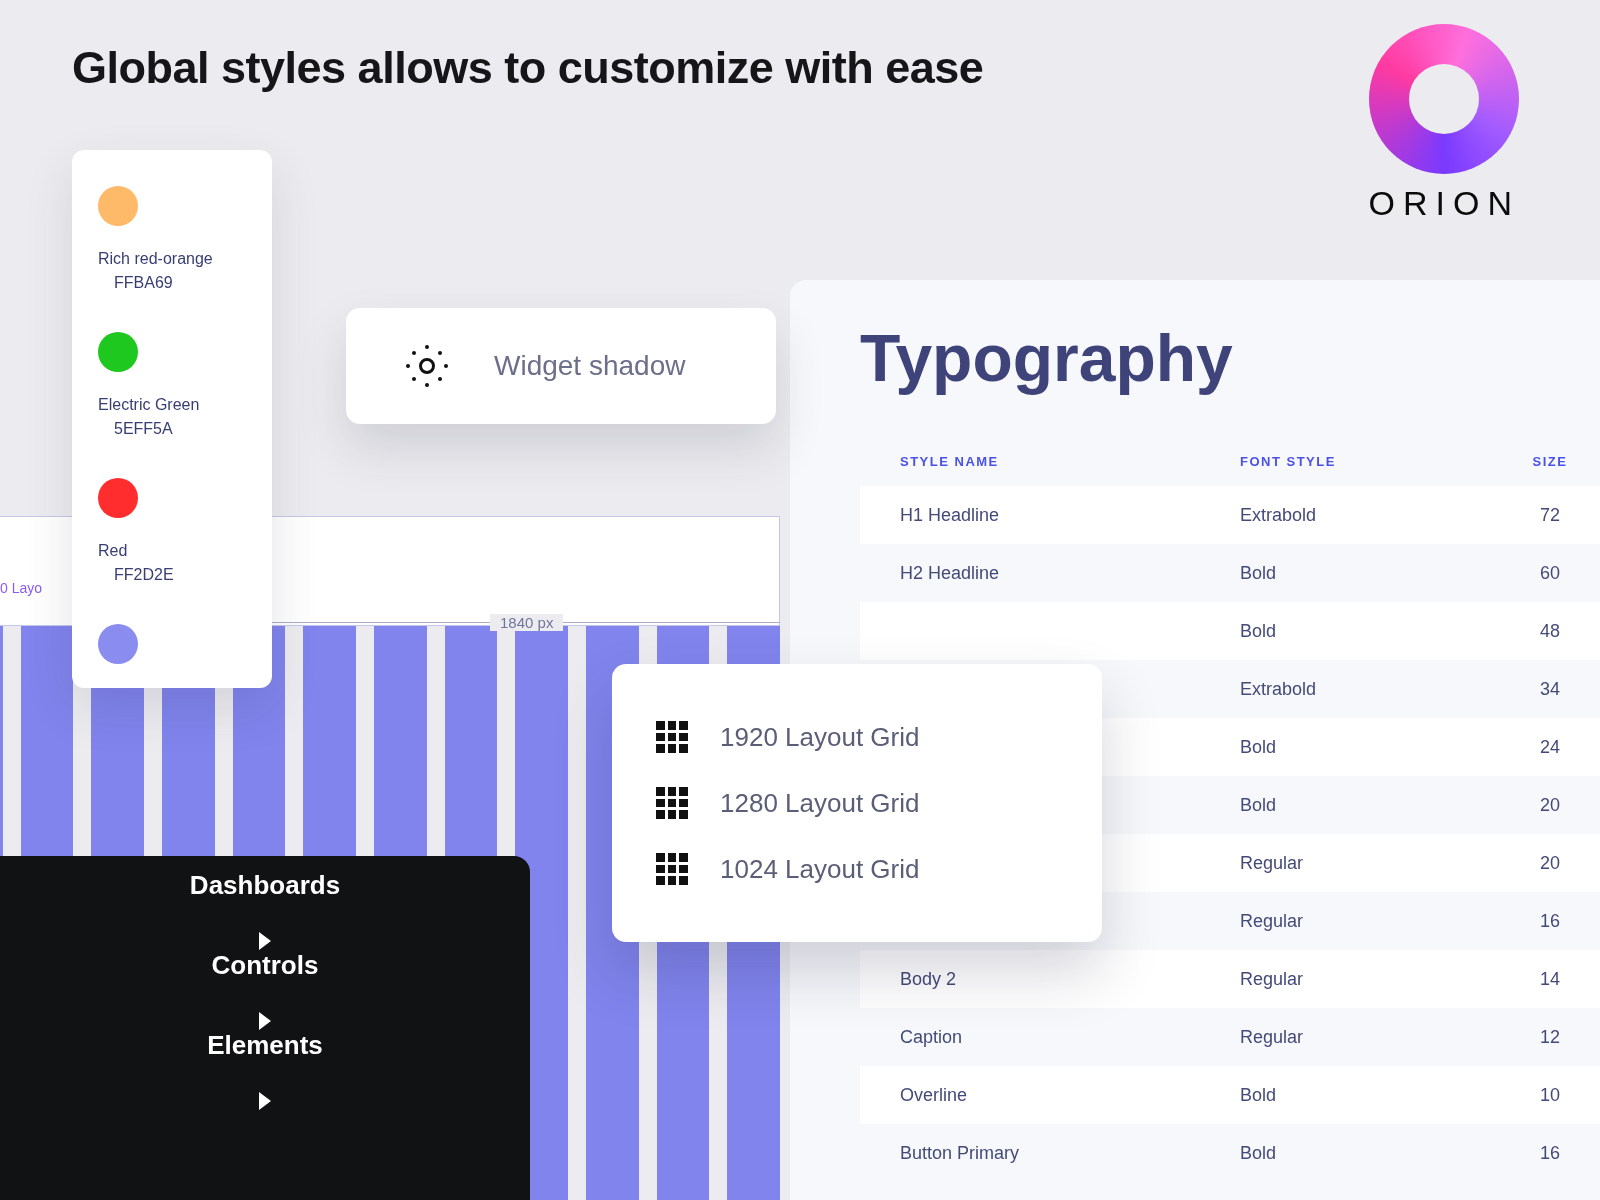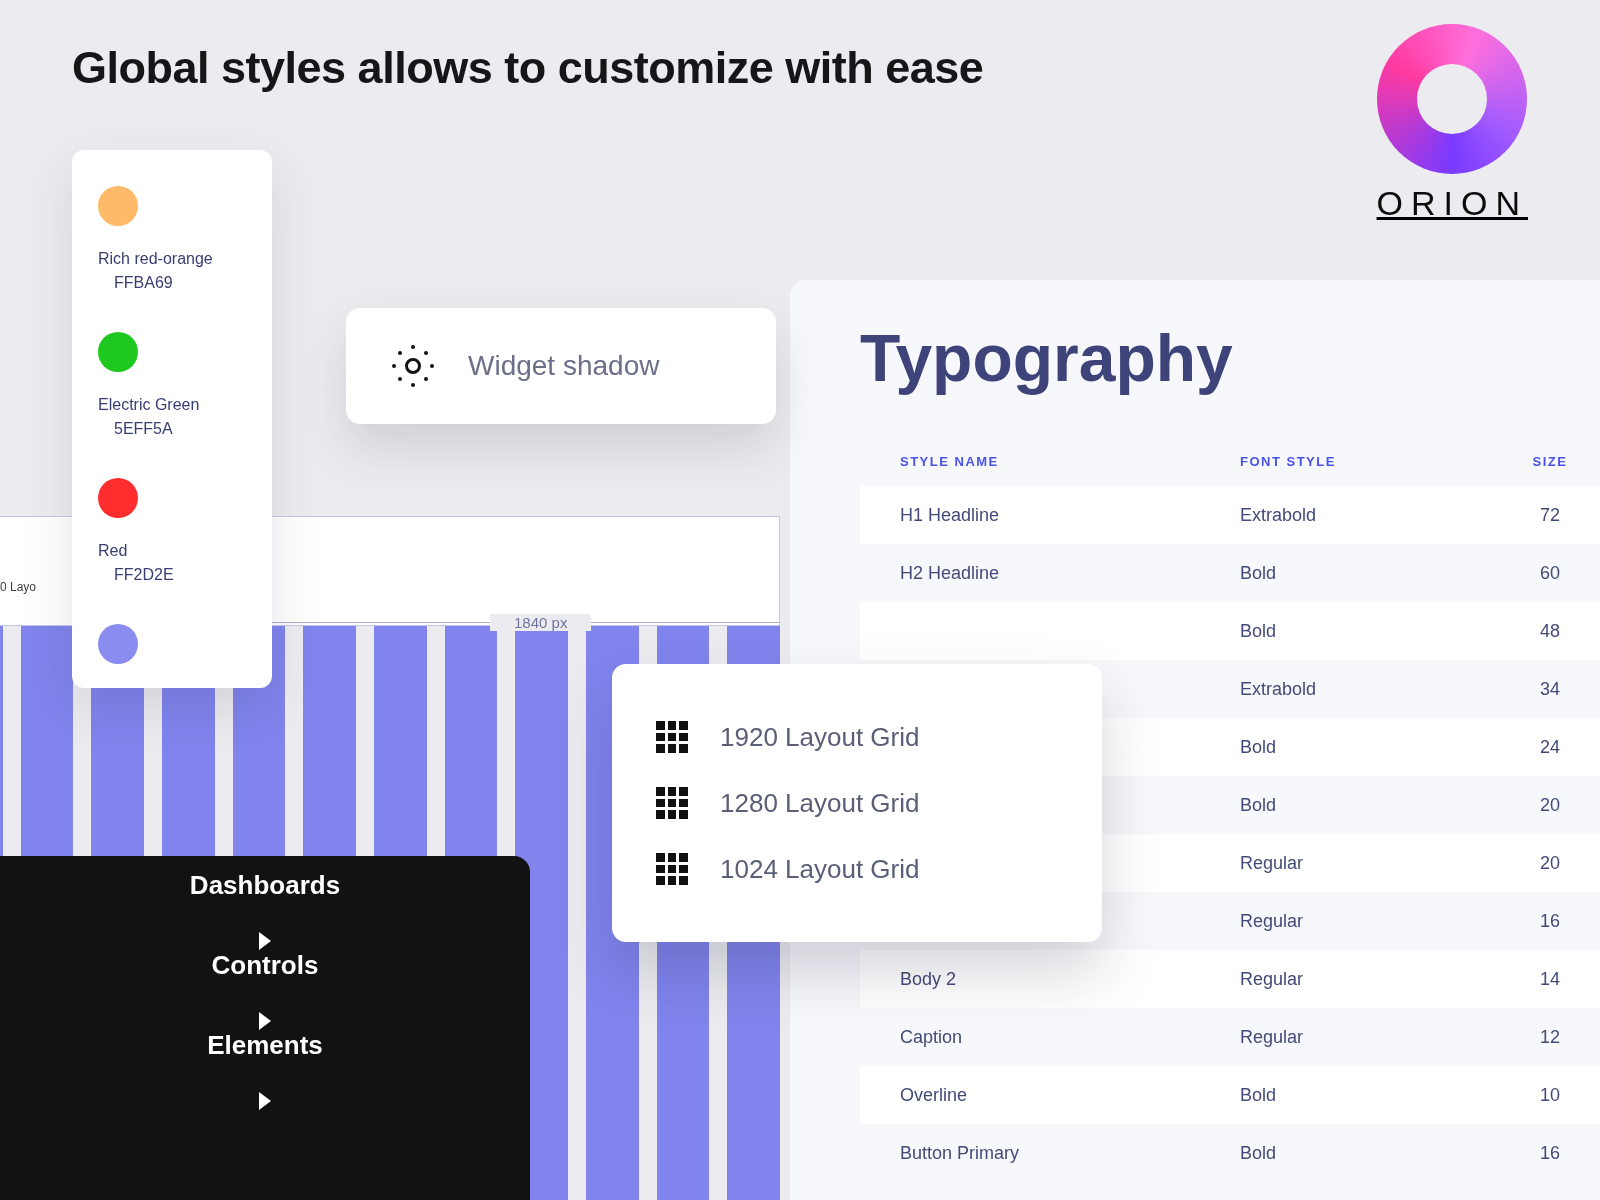--- a/index.html
+++ b/index.html
@@ -21,23 +21,22 @@
     font-weight: 800;
     color: #161618;
     letter-spacing: -0.5px;
     text-align: right;
   }
 
   
   .orion-logo {
     position: absolute;
     top: 24px;
-    right: 72px;
+    right: 80px;
     text-align: center;
-    text-decoration: underline;
   }
   .orion-ring {
     width: 150px;
     height: 150px;
     border-radius: 50%;
     background: conic-gradient(from 180deg, #7a3aff 0deg, #ff3aa1 120deg, #ff6fdc 200deg, #a25bff 300deg, #7a3aff 360deg);
     position: relative;
     margin: 0 auto;
   }
   .orion-ring::after {
@@ -80,32 +79,32 @@
     width: 830px;
     background: #fff;
     border: 1px solid #c3c8e8;
     border-left: none;
     z-index: 0;
   }
   .canvas-label {
     position: absolute;
     left: 0px;
     top: 580px;
-    font-size: 12px;
-    color: #404040;
+    font-size: 14px;
+    color: #8b5cf6;
     z-index: 1;
   }
   .canvas-width-label {
     position: absolute;
     left: 490px;
     top: 614px;
     font-size: 15px;
     color: #72759b;
     background: #ececf0;
-    padding: 0 24px;
+    padding: 0 10px;
     z-index: 2;
   }
   .canvas-width-line {
     position: absolute;
     left: 260px;
     top: 622px;
     width: 520px;
     height: 1px;
     background: #a9adc9;
     z-index: 1;
@@ -136,22 +135,22 @@
     position: absolute;
     left: 346px;
     top: 308px;
     width: 430px;
     height: 116px;
     background: #fff;
     border-radius: 14px;
     box-shadow: 0 24px 50px rgba(30,30,60,0.14);
     display: flex;
     align-items: center;
-    padding: 0 46px;
-    gap: 34px;
+    padding: 0 60px;
+    gap: 46px;
     z-index: 6;
   }
   .brightness-icon {
     width: 42px; height: 42px;
     position: relative;
     flex-shrink: 0;
   }
   .brightness-icon .core {
     position: absolute;
     top: 13px; left: 13px;

